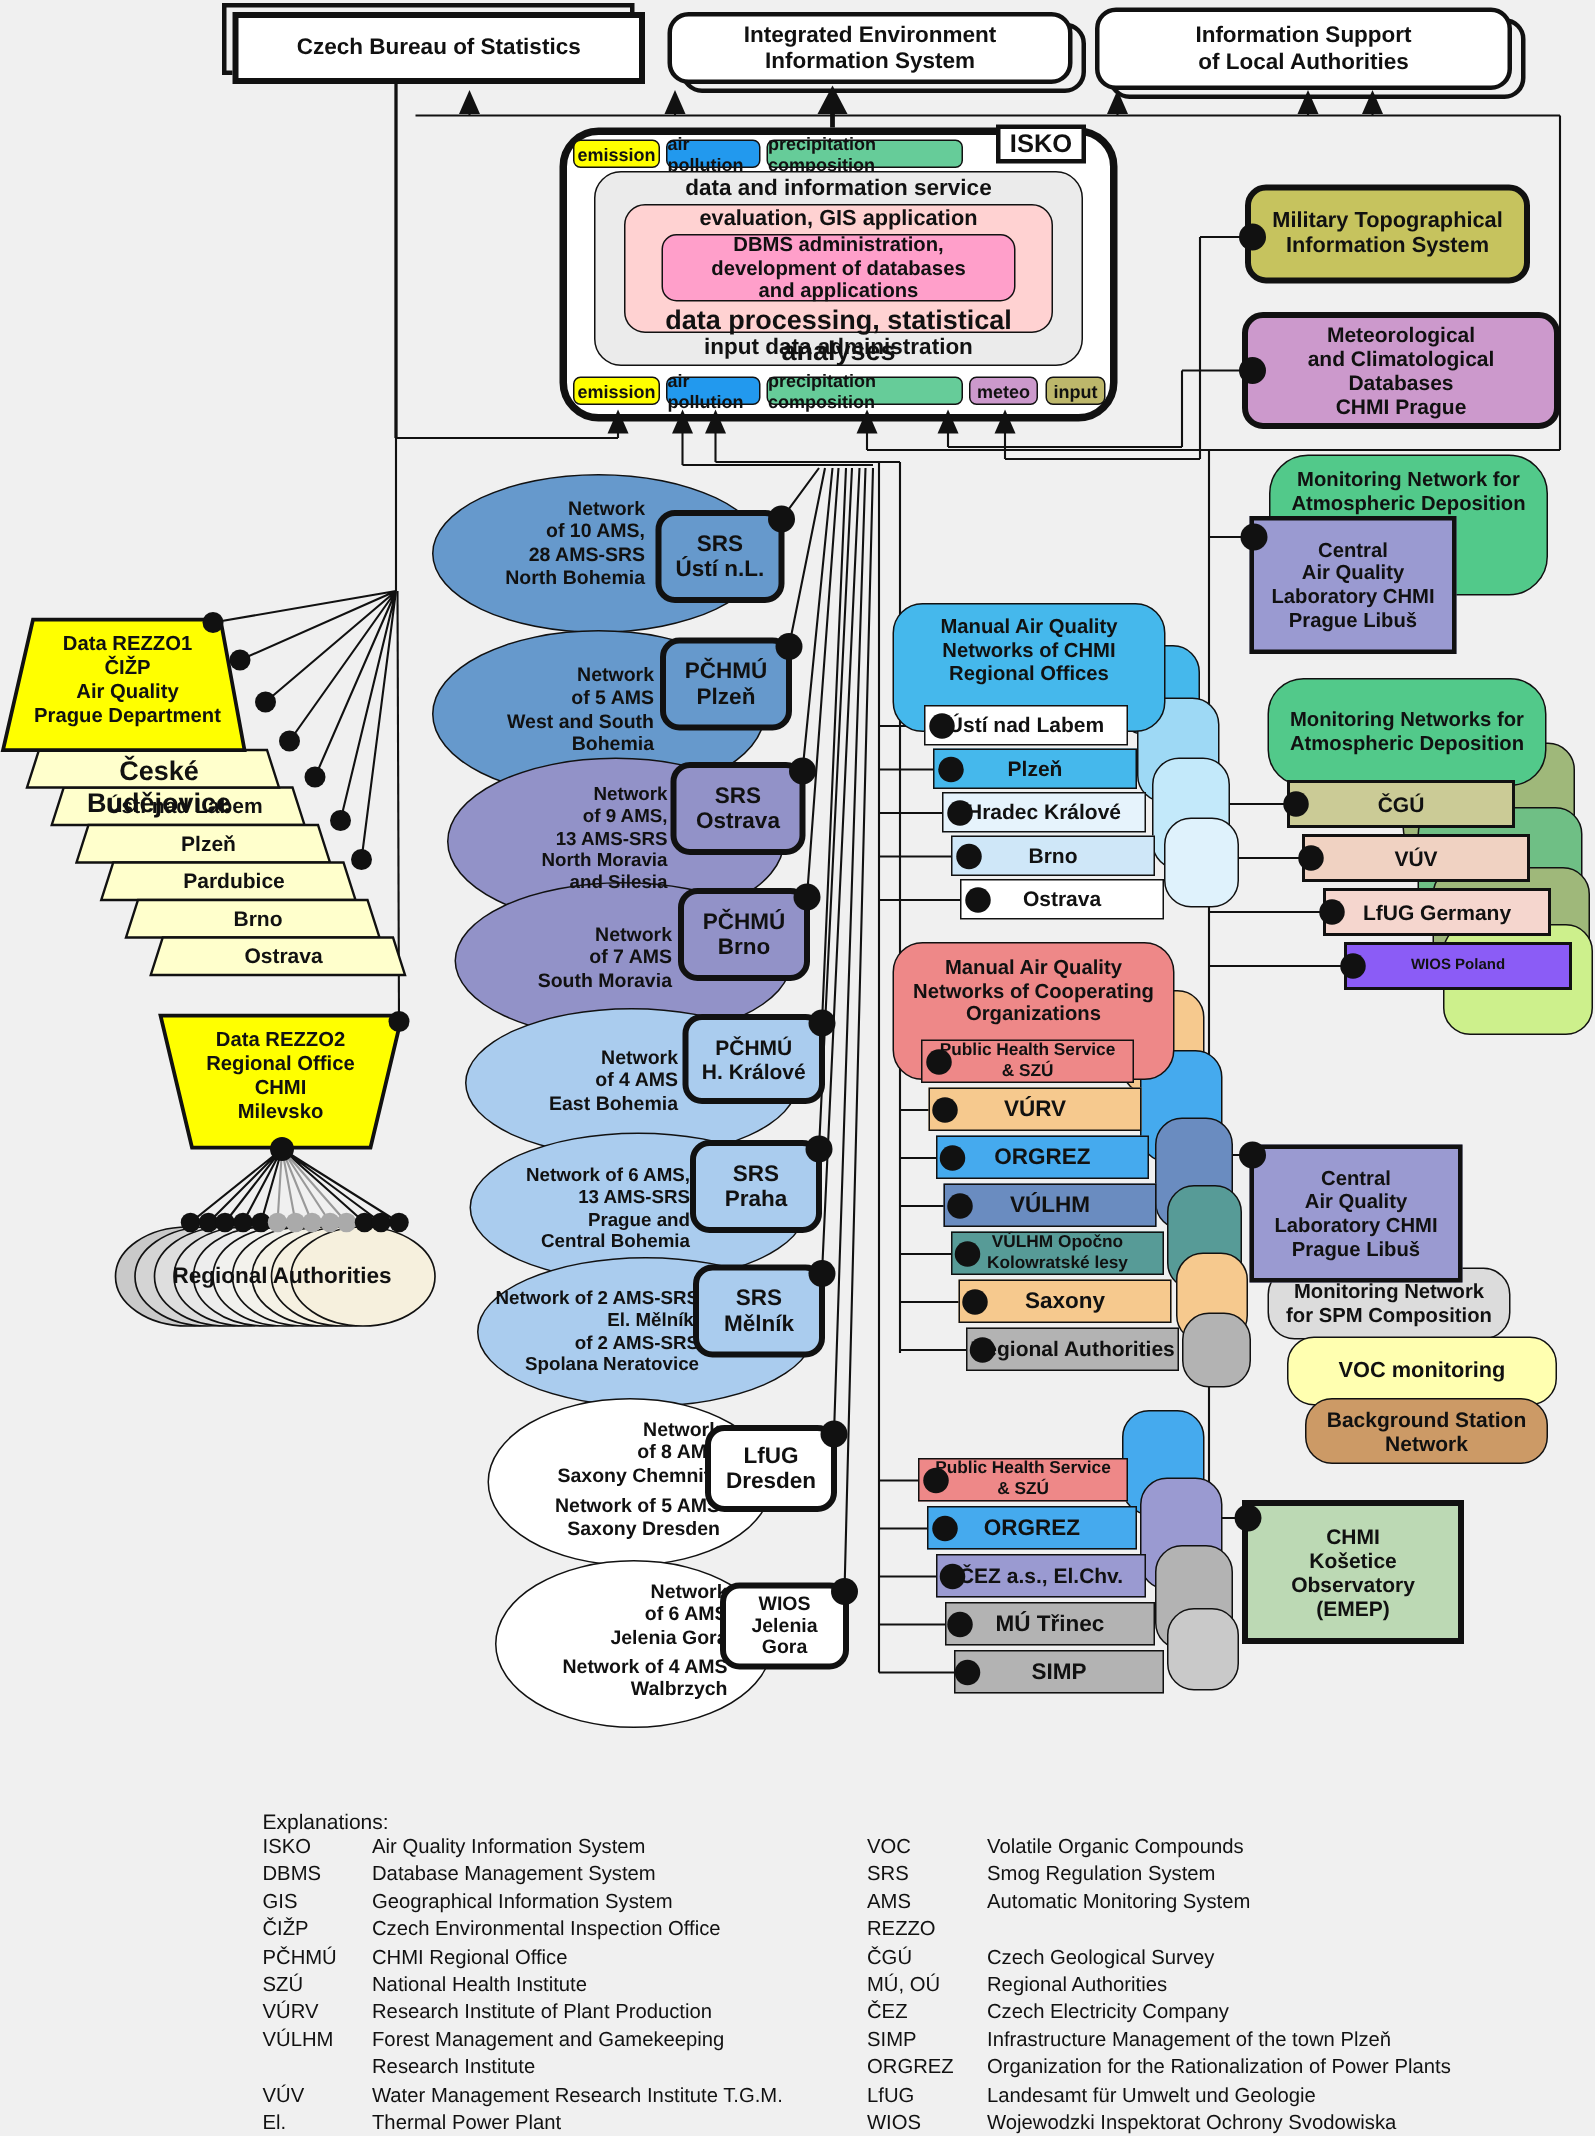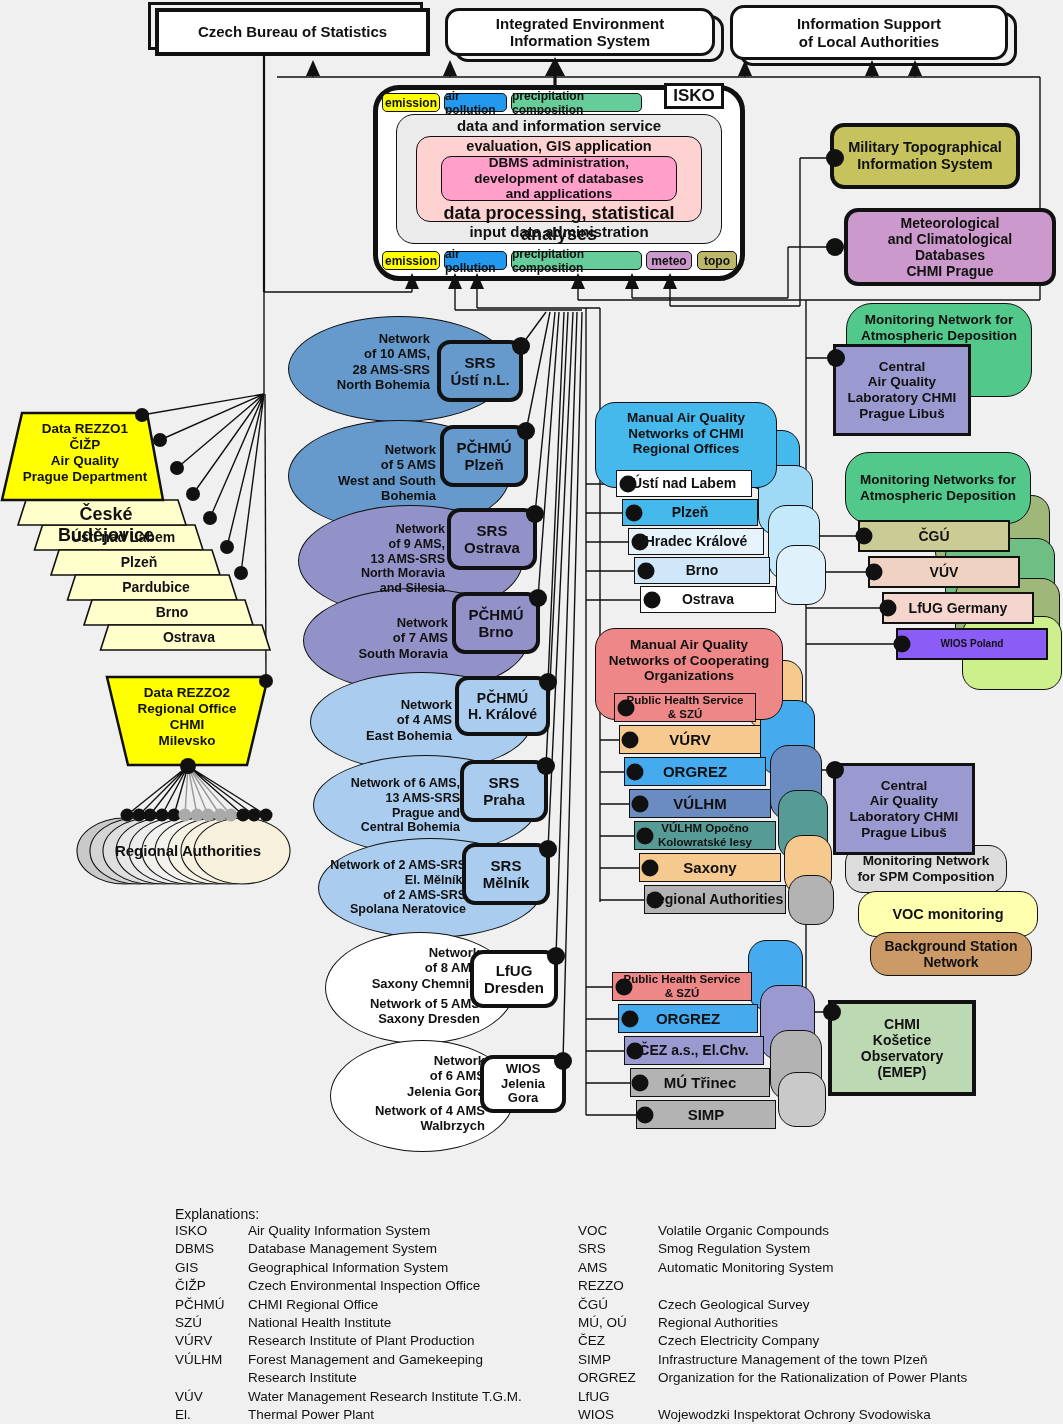--- a/index.html
+++ b/index.html
@@ -137,25 +137,25 @@
 <div class="a txt" style="left:416px;top:138px;width:286px;font-size:14.5px;">evaluation, GIS application</div>
 <div class="a bx" style="left:441px;top:156px;width:236px;height:45px;background:#ff9fca;border-width:1.6px;border-radius:10px;font-size:13.5px;">DBMS administration,
 development of databases
 and applications</div>
 <div class="a txt" style="left:416px;top:203px;width:286px;font-size:18px;">data processing, statistical analyses</div>
 <div class="a txt" style="left:396px;top:223px;width:326px;font-size:15px;">input data administration</div>
 <div class="a tag" style="left:382px;top:251px;width:58px;background:#ffff00;">emission</div>
 <div class="a tag" style="left:444px;top:251px;width:63px;background:#2299ee;">air pollution</div>
 <div class="a tag" style="left:511px;top:251px;width:131px;background:#66cc99;">precipitation composition</div>
 <div class="a tag" style="left:646px;top:251px;width:46px;background:#cc99cc;">meteo</div>
-<div class="a tag" style="left:697px;top:251px;width:40px;background:#bdb76b;">topo</div>
+<div class="a tag" style="left:697px;top:251px;width:40px;background:#bdb76b;">input</div>
 
 <div class="a bx rd" style="left:830px;top:123px;width:190px;height:66px;border-width:4px;background:#c6c35e;font-size:14.5px;">Military Topographical
 Information System</div>
-<div class="a bx rd" style="left:828px;top:208px;width:212px;height:78px;border-width:4px;background:#cc99cc;font-size:14px;margin-left:16px;">Meteorological
+<div class="a bx rd" style="left:828px;top:208px;width:212px;height:78px;border-width:4px;background:#cc99cc;font-size:14px;">Meteorological
 and Climatological
 Databases
 CHMI Prague</div>
 <div class="a bx" style="left:846px;top:303px;width:186px;height:94px;border-width:1.6px;border-radius:26px;background:#52c98a;font-size:13.5px;align-items:flex-start;padding-top:8px;">Monitoring Network for
 Atmospheric Deposition
 CHMI</div>
 <div class="a bx" style="left:833px;top:344px;width:138px;height:92px;border-width:3px;background:#9a9ad1;font-size:13.5px;">Central
 Air Quality
 Laboratory CHMI
 Prague Libuš</div>
@@ -370,20 +370,21 @@
   <div class="lgr">
         <span>SIMP</span>
         <span>Infrastructure Management of the town Plzeň</span>
       </div>
   <div class="lgr">
         <span>ORGREZ</span>
         <span>Organization for the Rationalization of Power Plants</span>
       </div>
   <div class="lgr">
         <span>LfUG</span>
+        <span>Landesamt für Umwelt und Geologie</span>
       </div>
   <div class="lgr">
         <span>WIOS</span>
         <span>Wojewodzki Inspektorat Ochrony Svodowiska</span>
       </div>
 </div>
 
 <svg width="1063" height="1424" style="pointer-events:none;">
   <g fill="#111">
     <polygon points="306,76 320,76 313,60"></polygon>

